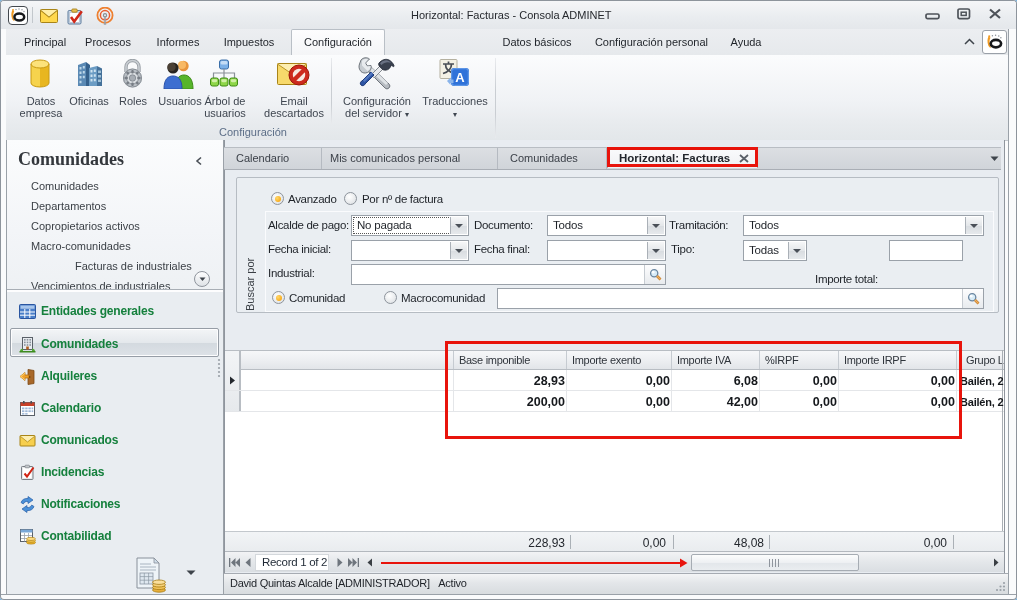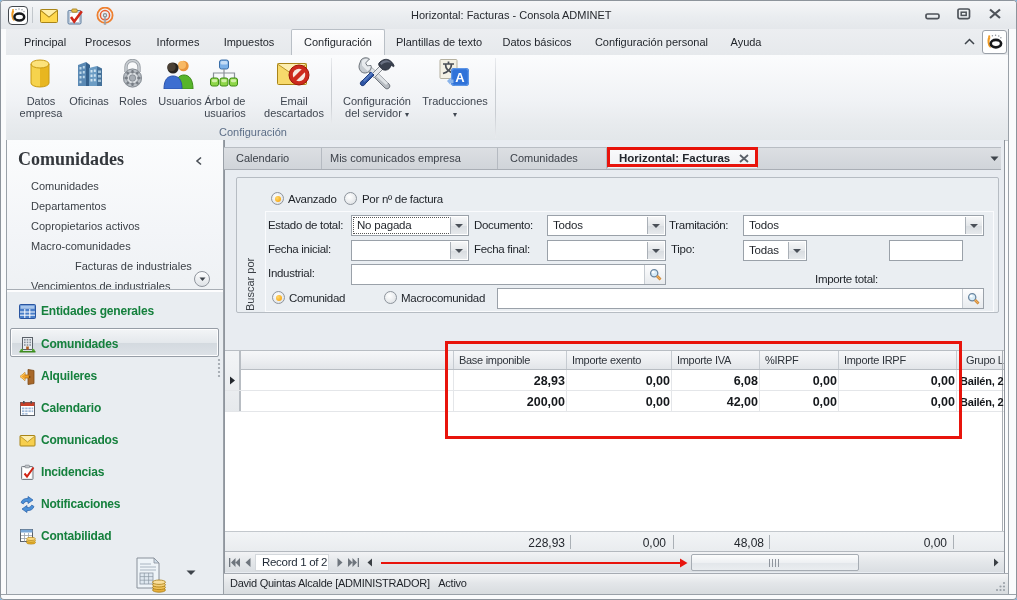--- a/index.html
+++ b/index.html
@@ -99,21 +99,20 @@
       <path d="M1 2.6 L13 2.6 M1 8.9 L13 8.9" fill="none" stroke="#4e535a" stroke-width="1.4" opacity="0"></path>
     </svg>
   </div>
   <div id="tabrow">
     <div id="acttab"></div>
     <div class="rtab" style="left:8px;width:62px;">Principal</div>
     <div class="rtab" style="left:71px;width:62px;">Procesos</div>
     <div class="rtab" style="left:142px;width:60px;">Informes</div>
     <div class="rtab" style="left:209px;width:68px;">Impuestos</div>
     <div class="rtab" style="left:285px;width:94px;font-weight:normal;">Configuración</div>
-    <div class="rtab" style="left:382px;width:102px;">Plantillas de texto</div>
     <div class="rtab" style="left:491px;width:80px;">Datos básicos</div>
     <div class="rtab" style="left:584px;width:123px;">Configuración personal</div>
     <div class="rtab" style="left:718px;width:44px;">Ayuda</div>
     <svg class="abs" style="left:957px;top:8px;" width="13" height="9" viewBox="0 0 13 9">
       <path d="M2 7 L6.5 2.5 L11 7" fill="none" stroke="#3e444b" stroke-width="1.5"></path>
     </svg>
     <div class="abs" style="left:976px;top:1px;width:23px;height:22px;border:1px solid #9aa0a8;border-radius:3px;background:#fff;">
       <svg style="margin:2px 0 0 2px;" width="18" height="17" viewBox="0 0 17 16">
         <path d="M3.2 3.5 C2.2 5.5 2 8.5 3 11.5 C3.8 13.4 5 14.2 5.6 13.6 C4 11 3.8 6.8 5.2 4.2 Z" fill="#f09a22"></path>
         <circle cx="4" cy="3" r="1" fill="#f09a22"></circle>
@@ -393,42 +392,42 @@
             <circle cx="2" cy="18" r="1.1"></circle>
           </g>
         </svg>
     </div>
   </div>
   <div id="content">
     <div class="abs" style="left:0;top:0;width:1px;height:454px;background:#8f959d;"></div>
     <div class="abs" style="right:0;top:0;width:1px;height:454px;background:#8f959d;"></div>
     <div id="tabstrip">
       <div class="dtab" style="left:0;width:98px;">Calendario</div>
-      <div class="dtab" style="left:98px;width:176px;padding-left:8px;">Mis comunicados empresa</div>
+      <div class="dtab" style="left:98px;width:176px;padding-left:8px;">Mis comunicados personal</div>
       <div class="dtab" style="left:274px;width:109px;">Comunidades</div>
       <svg class="abs" style="left:766px;top:8px;" width="9" height="6" viewBox="0 0 9 6">
           <path d="M0.5 0.5 L4.5 5 L8.5 0.5" fill="#3e444b"></path>
         </svg>
     </div>
     <div id="dtact">
       <div class="tx" style="left:11px;top:4px;font-size:11.5px;font-weight:bold;color:#23272d;">Horizontal: Facturas</div>
       <svg class="abs" style="left:131px;top:6px;" width="10" height="9" viewBox="0 0 10 9">
           <path d="M1 1 L9 8 M9 1 L1 8" stroke="#5a6068" stroke-width="1.8"></path>
         </svg>
     </div>
 
     <div id="fgrp">
       <div class="abs" style="left:28px;top:33px;width:727px;height:99px;border:1px solid #fafbfd;"></div>
       <div class="tx" style="left:7px;top:133px;font-size:11px;color:#3a3f45;transform:rotate(-90deg);transform-origin:0 0;">Buscar por</div>
       <div class="radio on" style="left:34px;top:14px;"></div>
       <div class="flbl" style="left:51px;top:15px;">Avanzado</div>
       <div class="radio" style="left:107px;top:14px;"></div>
       <div class="flbl" style="left:125px;top:15px;">Por nº de factura</div>
 
-      <div class="flbl" style="left:31px;top:41px;">Estado de total:</div>
+      <div class="flbl" style="left:31px;top:41px;">Alcalde de pago:</div>
       <div class="fld" style="left:114px;top:37px;width:118px;height:21px;">
         <div class="fval" style="left:5px;top:3px;">No pagada</div>
         <div class="abs" style="left:1px;top:1px;right:17px;bottom:1px;border:1px dotted #555;"></div>
         <div class="dbtn"></div>
       </div>
       <div class="flbl" style="left:237px;top:41px;">Documento:</div>
       <div class="fld" style="left:310px;top:37px;width:119px;height:21px;">
         <div class="fval" style="left:5px;top:3px;">Todos</div>
           <div class="dbtn"></div>
       </div>

